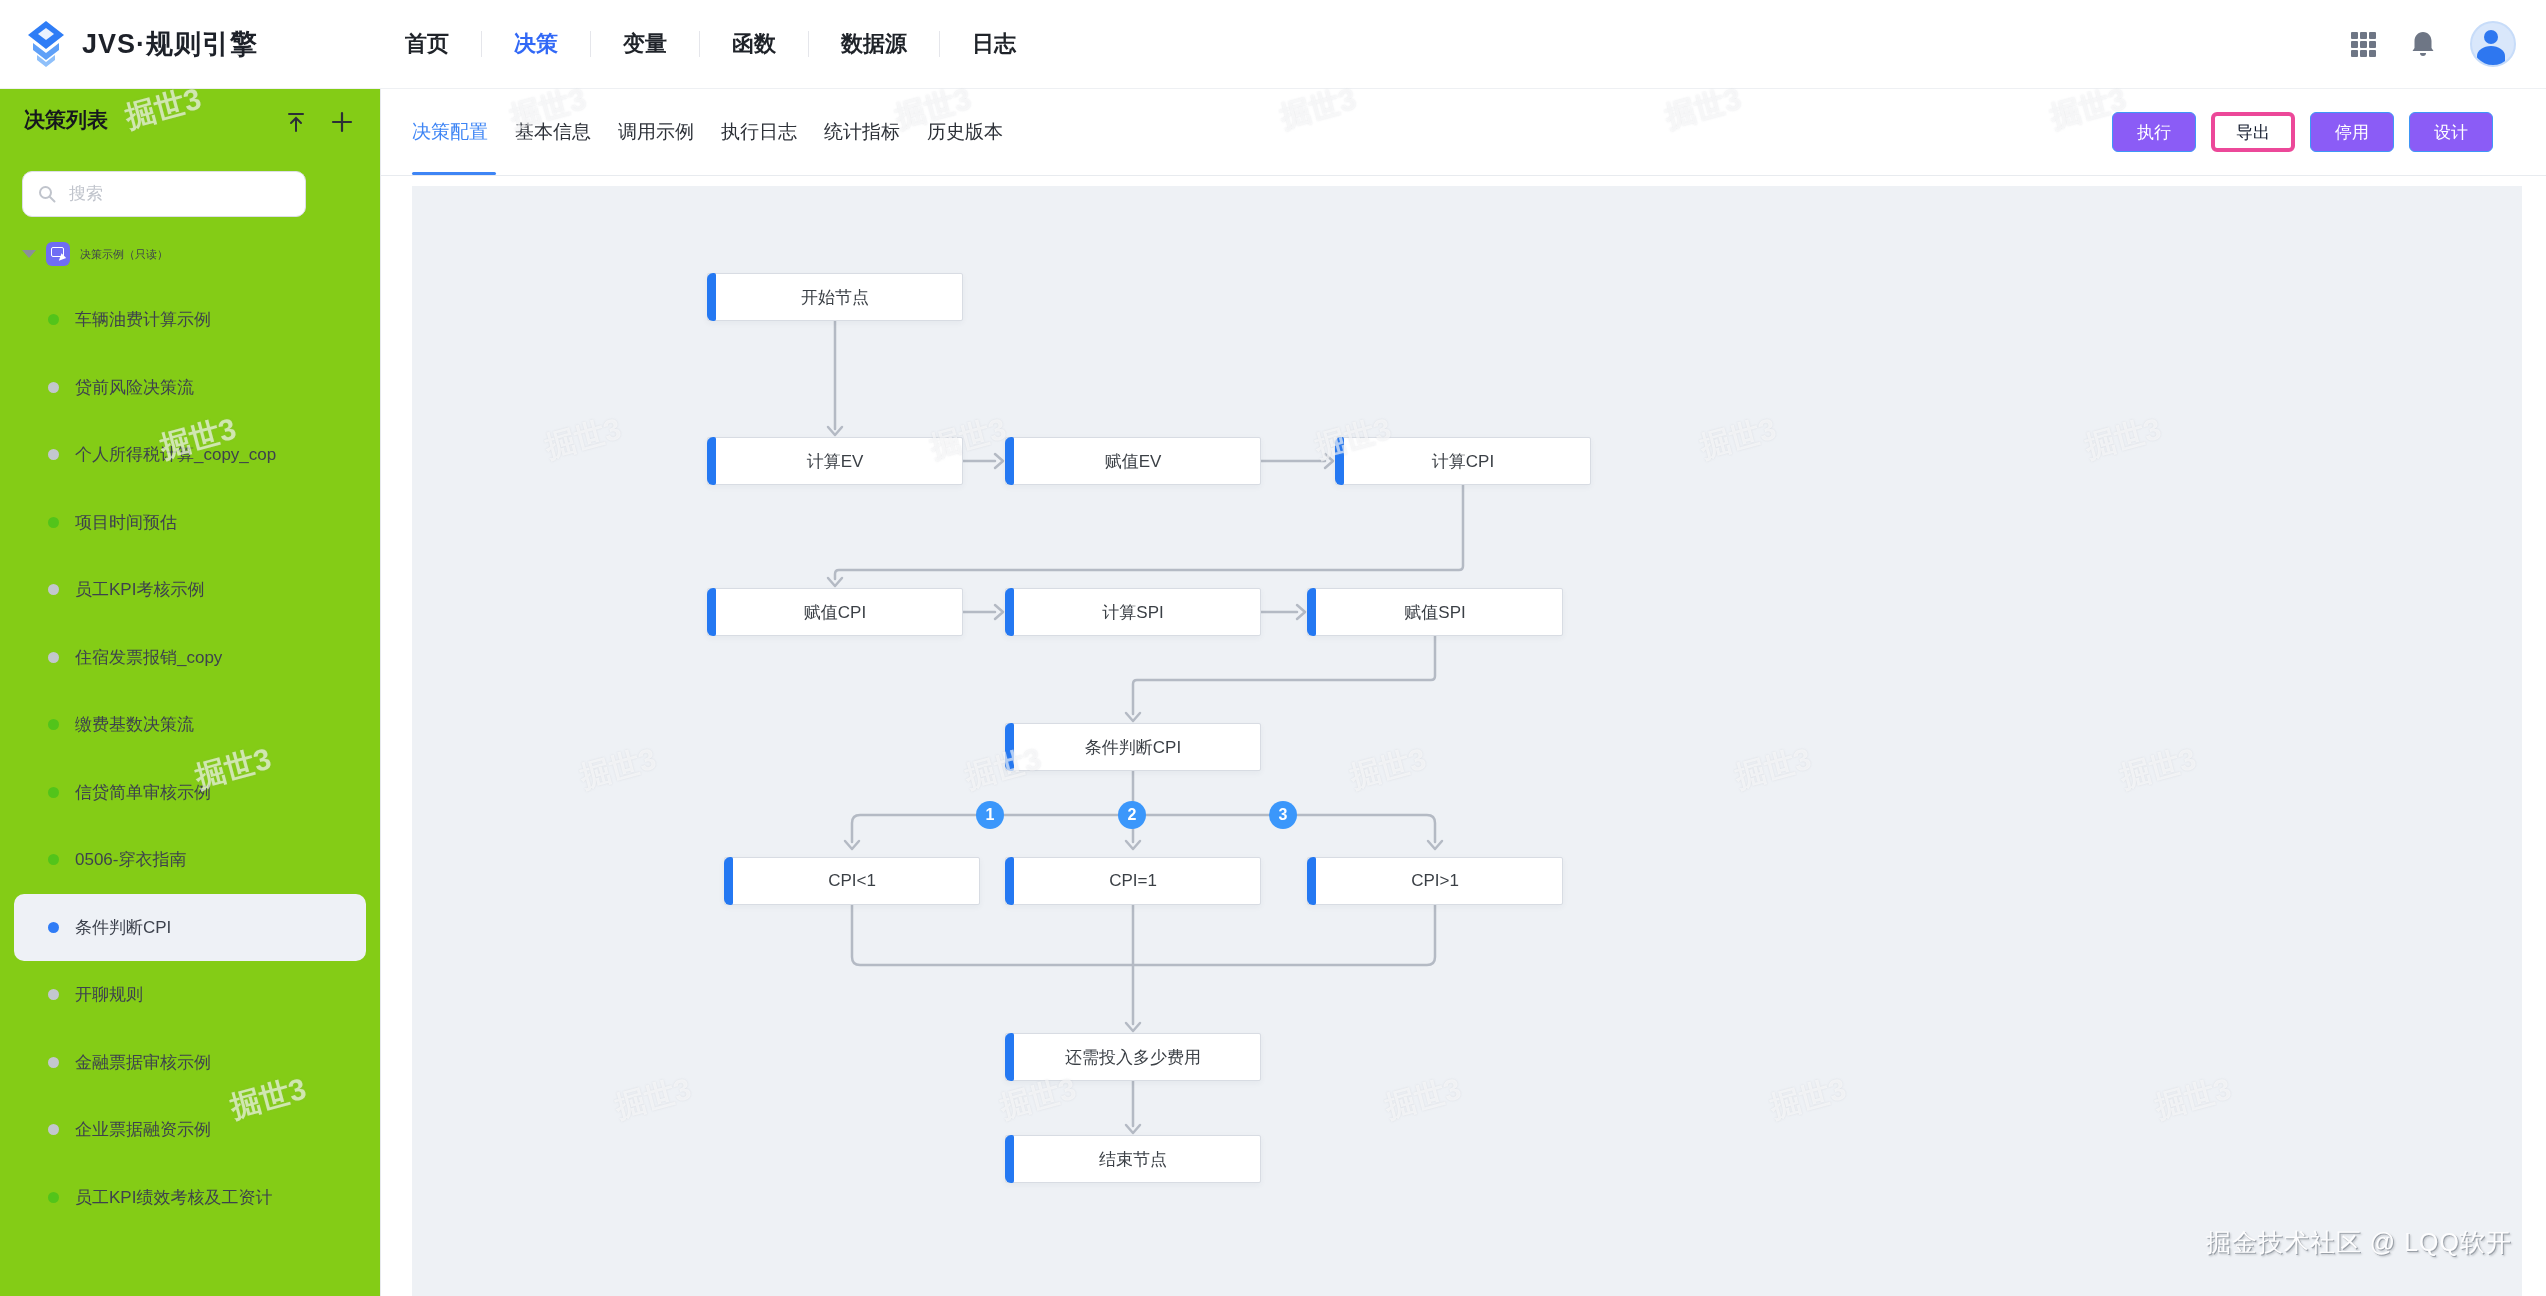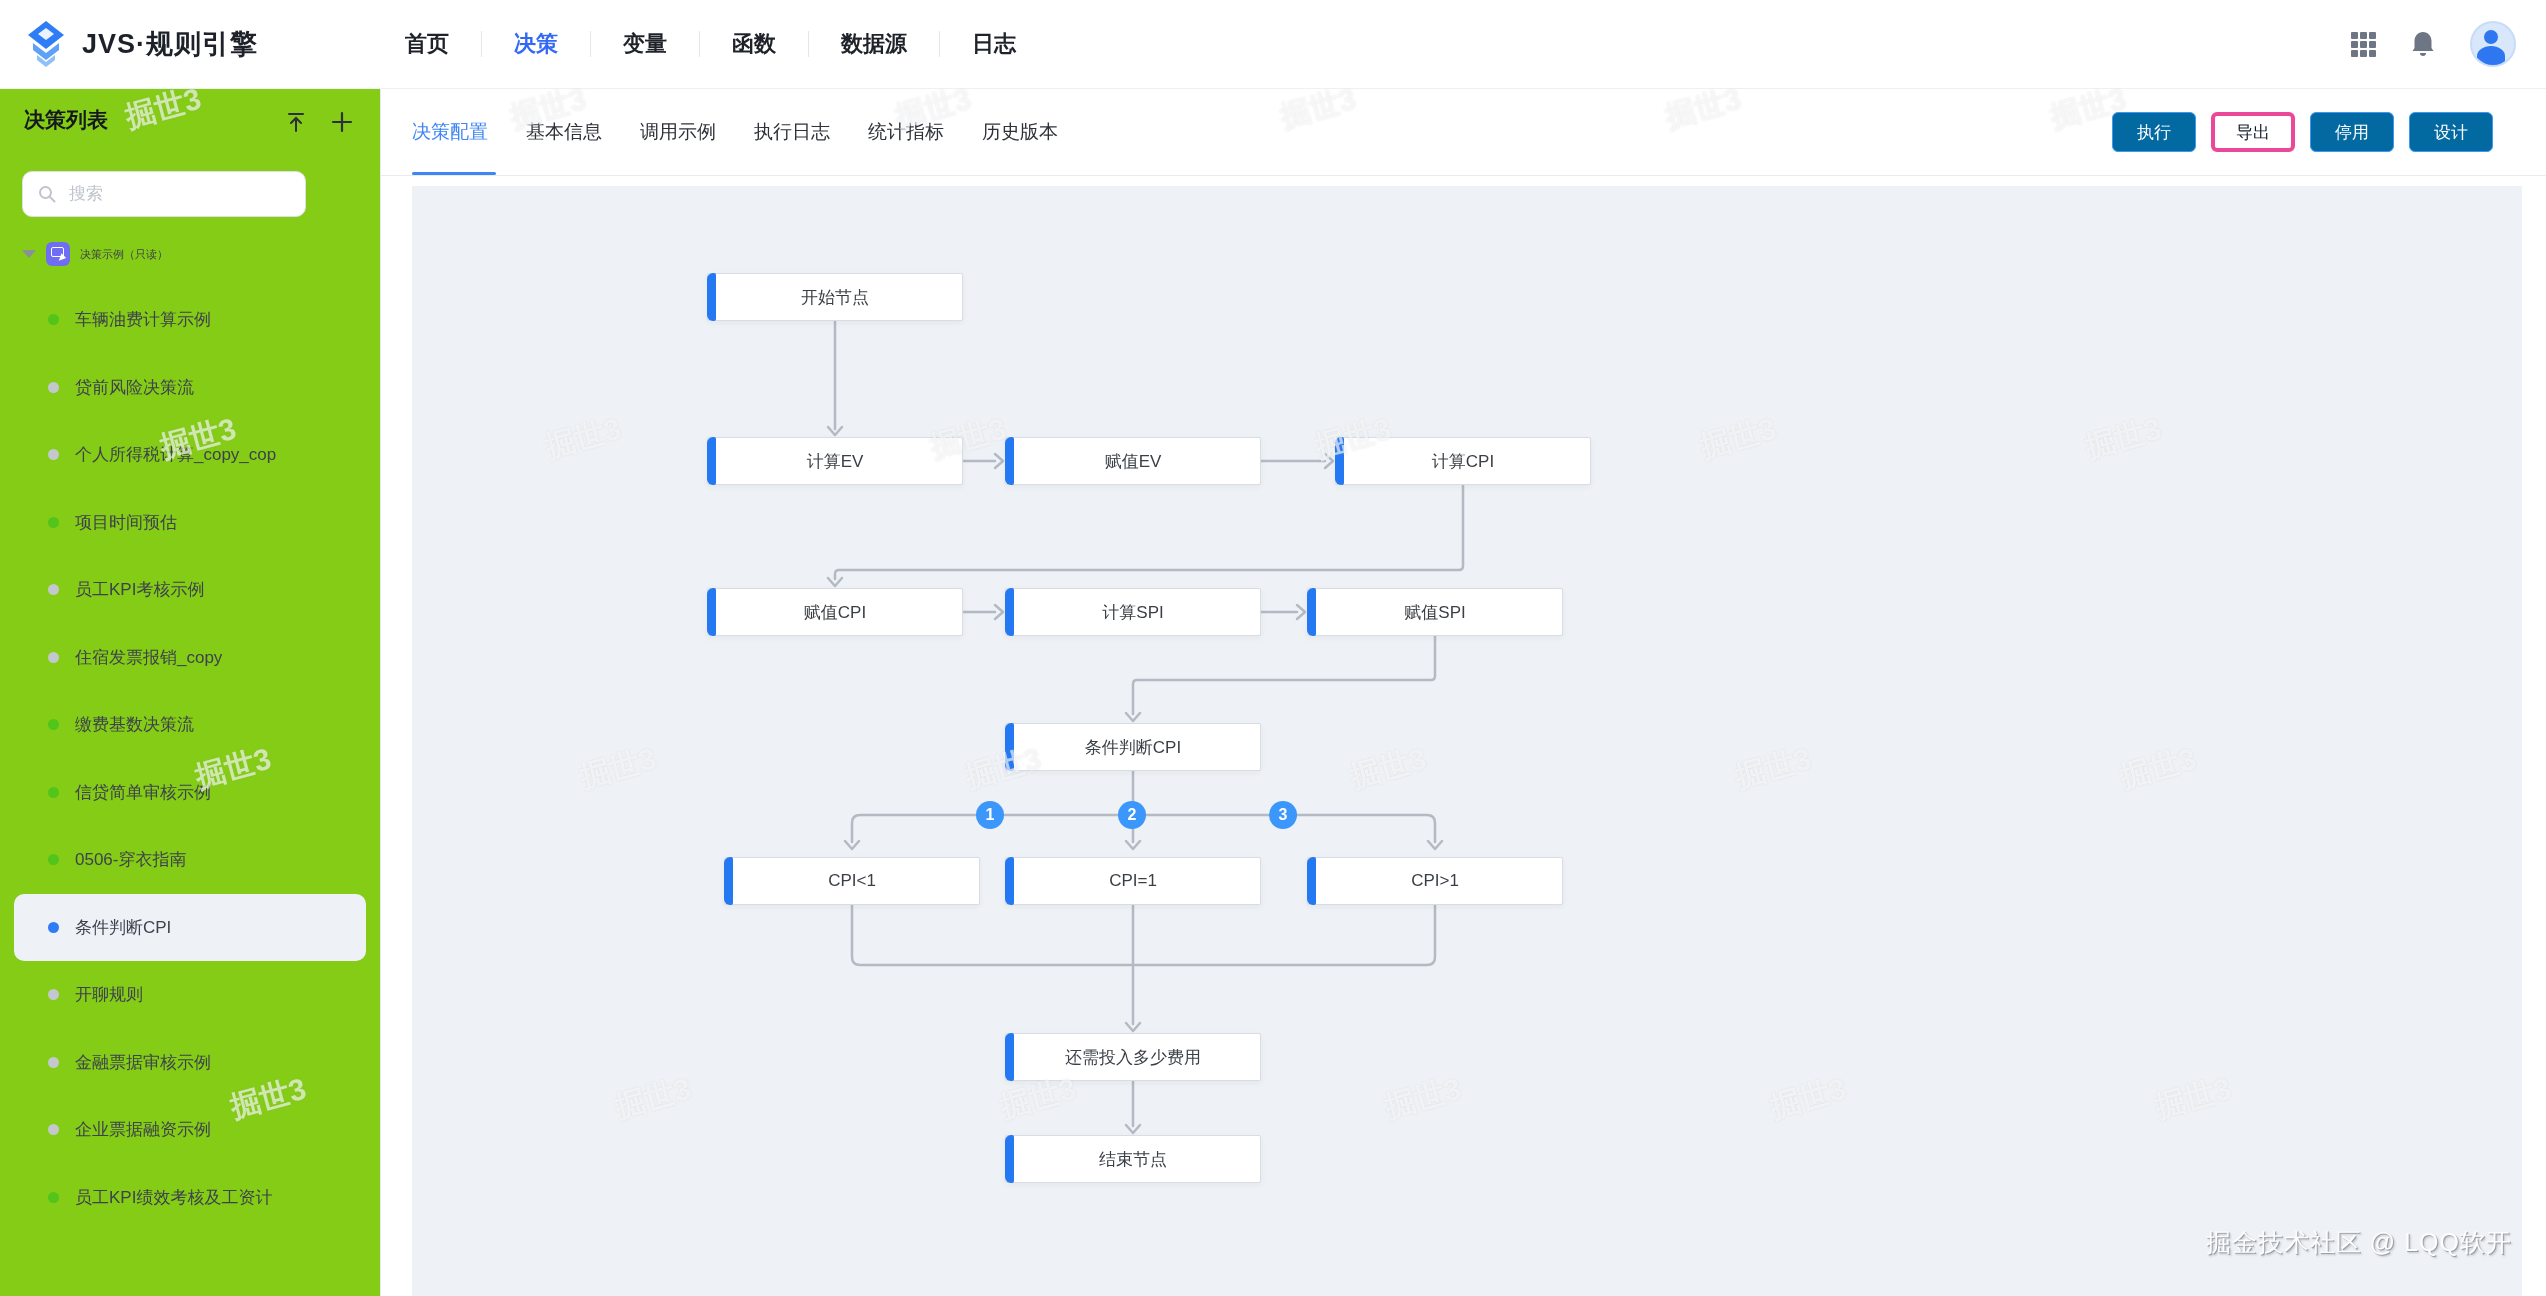--- a/index.html
+++ b/index.html
@@ -42,28 +42,28 @@
   .tree-label{font-size:11px;color:#3d424d;}
   .s-list{position:absolute;left:0;top:198px;right:0;}
   .s-item{height:67.5px;display:flex;align-items:center;padding-left:48px;cursor:pointer;position:relative;}
   .s-item.sel{background:#eef1f6;border-radius:10px;margin:0 14px;padding-left:34px;}
   .dot{width:11px;height:11px;border-radius:50%;margin-right:16px;flex:0 0 auto;}
   .dot.g{background:#52c41a;} .dot.n{background:#c3c7ce;} .dot.b{background:#2f7cf6;}
   .s-label{font-size:17px;color:#3d424d;white-space:nowrap;overflow:hidden;}
   
   .main{position:absolute;left:381px;top:88px;width:2165px;height:1208px;background:#fff;}
   .tabbar{position:absolute;left:0;top:0;width:100%;height:88px;border-bottom:1px solid #e8ebef;box-sizing:border-box;}
-  .tabs{position:absolute;left:31px;top:0;height:88px;display:flex;gap:38px;align-items:center;}
+  .tabs{position:absolute;left:31px;top:0;height:88px;display:flex;gap:27px;align-items:center;}
   .tab{font-size:19px;color:#2d3138;cursor:pointer;white-space:nowrap;}
   .tab.active{color:#3e85f5;}
   .tab-underline{position:absolute;left:31px;bottom:0;width:84px;height:3px;background:#3e85f5;border-radius:2px;}
   .toolbar{position:absolute;right:53px;top:0;height:88px;display:flex;gap:15px;align-items:center;}
   .btn{height:40px;min-width:84px;border-radius:6px;font-size:17px;display:flex;align-items:center;
     justify-content:center;cursor:pointer;box-sizing:border-box;padding:0 18px;font-family:inherit;}
-  .btn.primary{background:#0369a1;color:#fff;border:1px solid #3e97f7;}
+  .btn.primary{background:#8b5cf6;color:#fff;border:1px solid #3e97f7;}
   .btn.plain{background:#fff;color:#0f172a;border:4px solid #ec4899;}
   
   .canvas{position:absolute;left:412px;top:186px;width:2110px;height:1110px;background:#eef1f5;z-index:10;overflow:hidden;}
   .edges{position:absolute;left:0;top:0;}
   .flow-node{position:absolute;width:256px;height:48px;background:#fff;border:1px solid #d8dce3;
     border-radius:2px;box-sizing:border-box;display:flex;align-items:center;justify-content:center;
     font-size:17px;color:#3a3f45;box-shadow:0 2px 6px rgba(30,50,80,0.05);cursor:pointer;}
   .flow-node:before{content:"";position:absolute;left:-1px;top:-1px;bottom:-1px;width:9px;
     background:#2478f2;border-radius:6px 2px 2px 6px;}
   .badge{position:absolute;width:28px;height:28px;border-radius:50%;background:#3b97fb;color:#fff;

